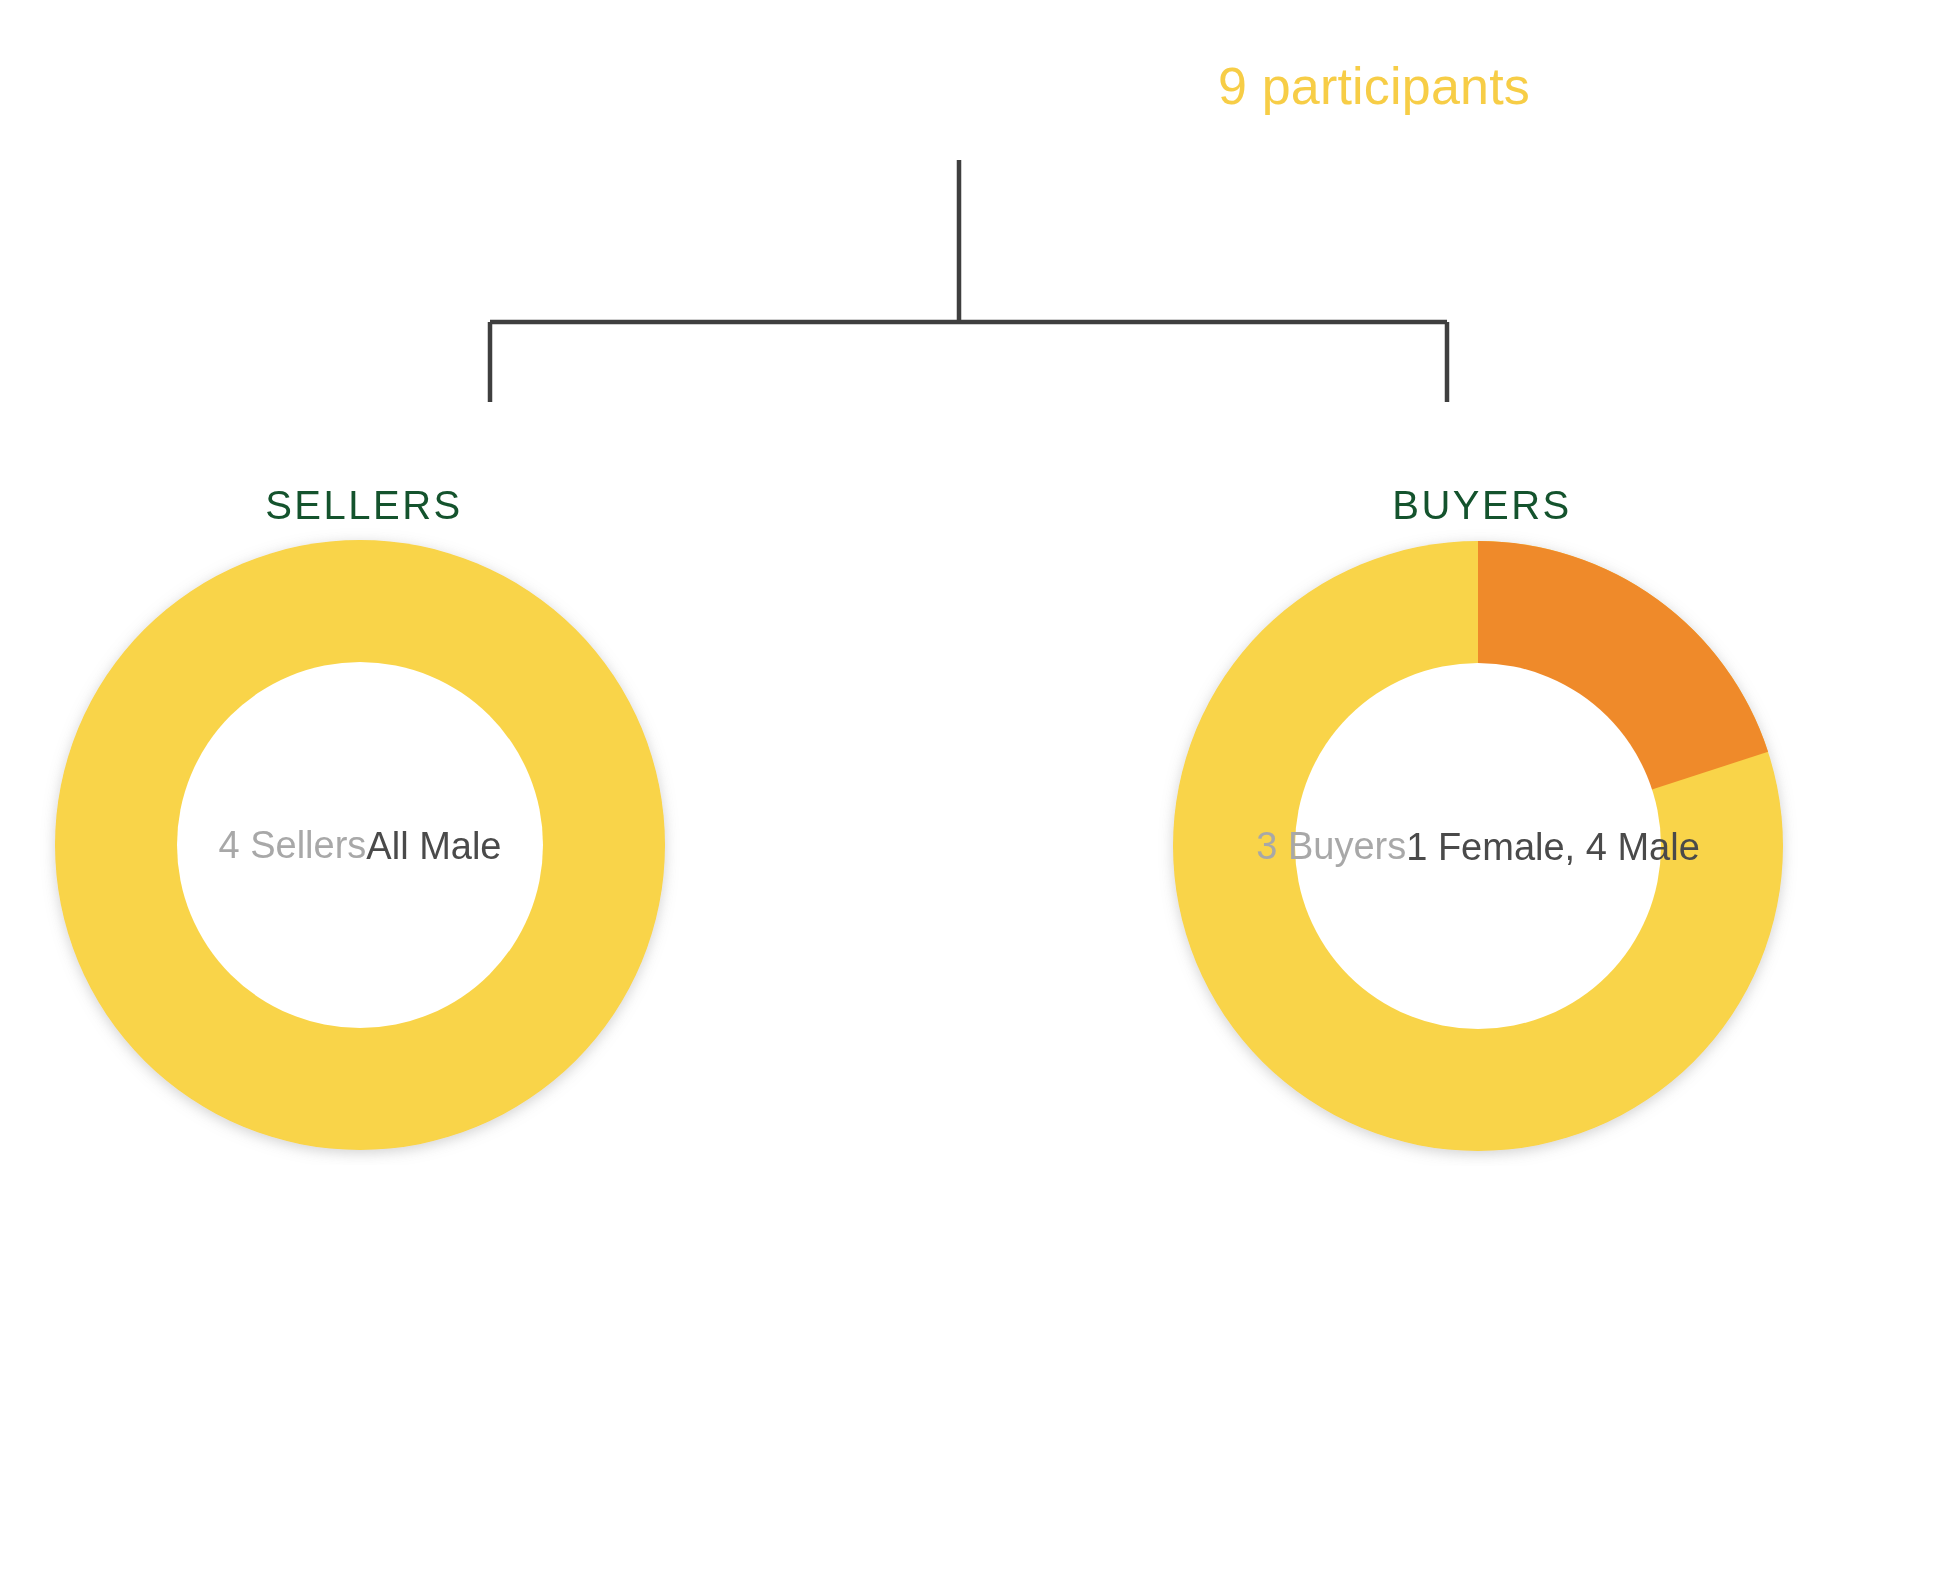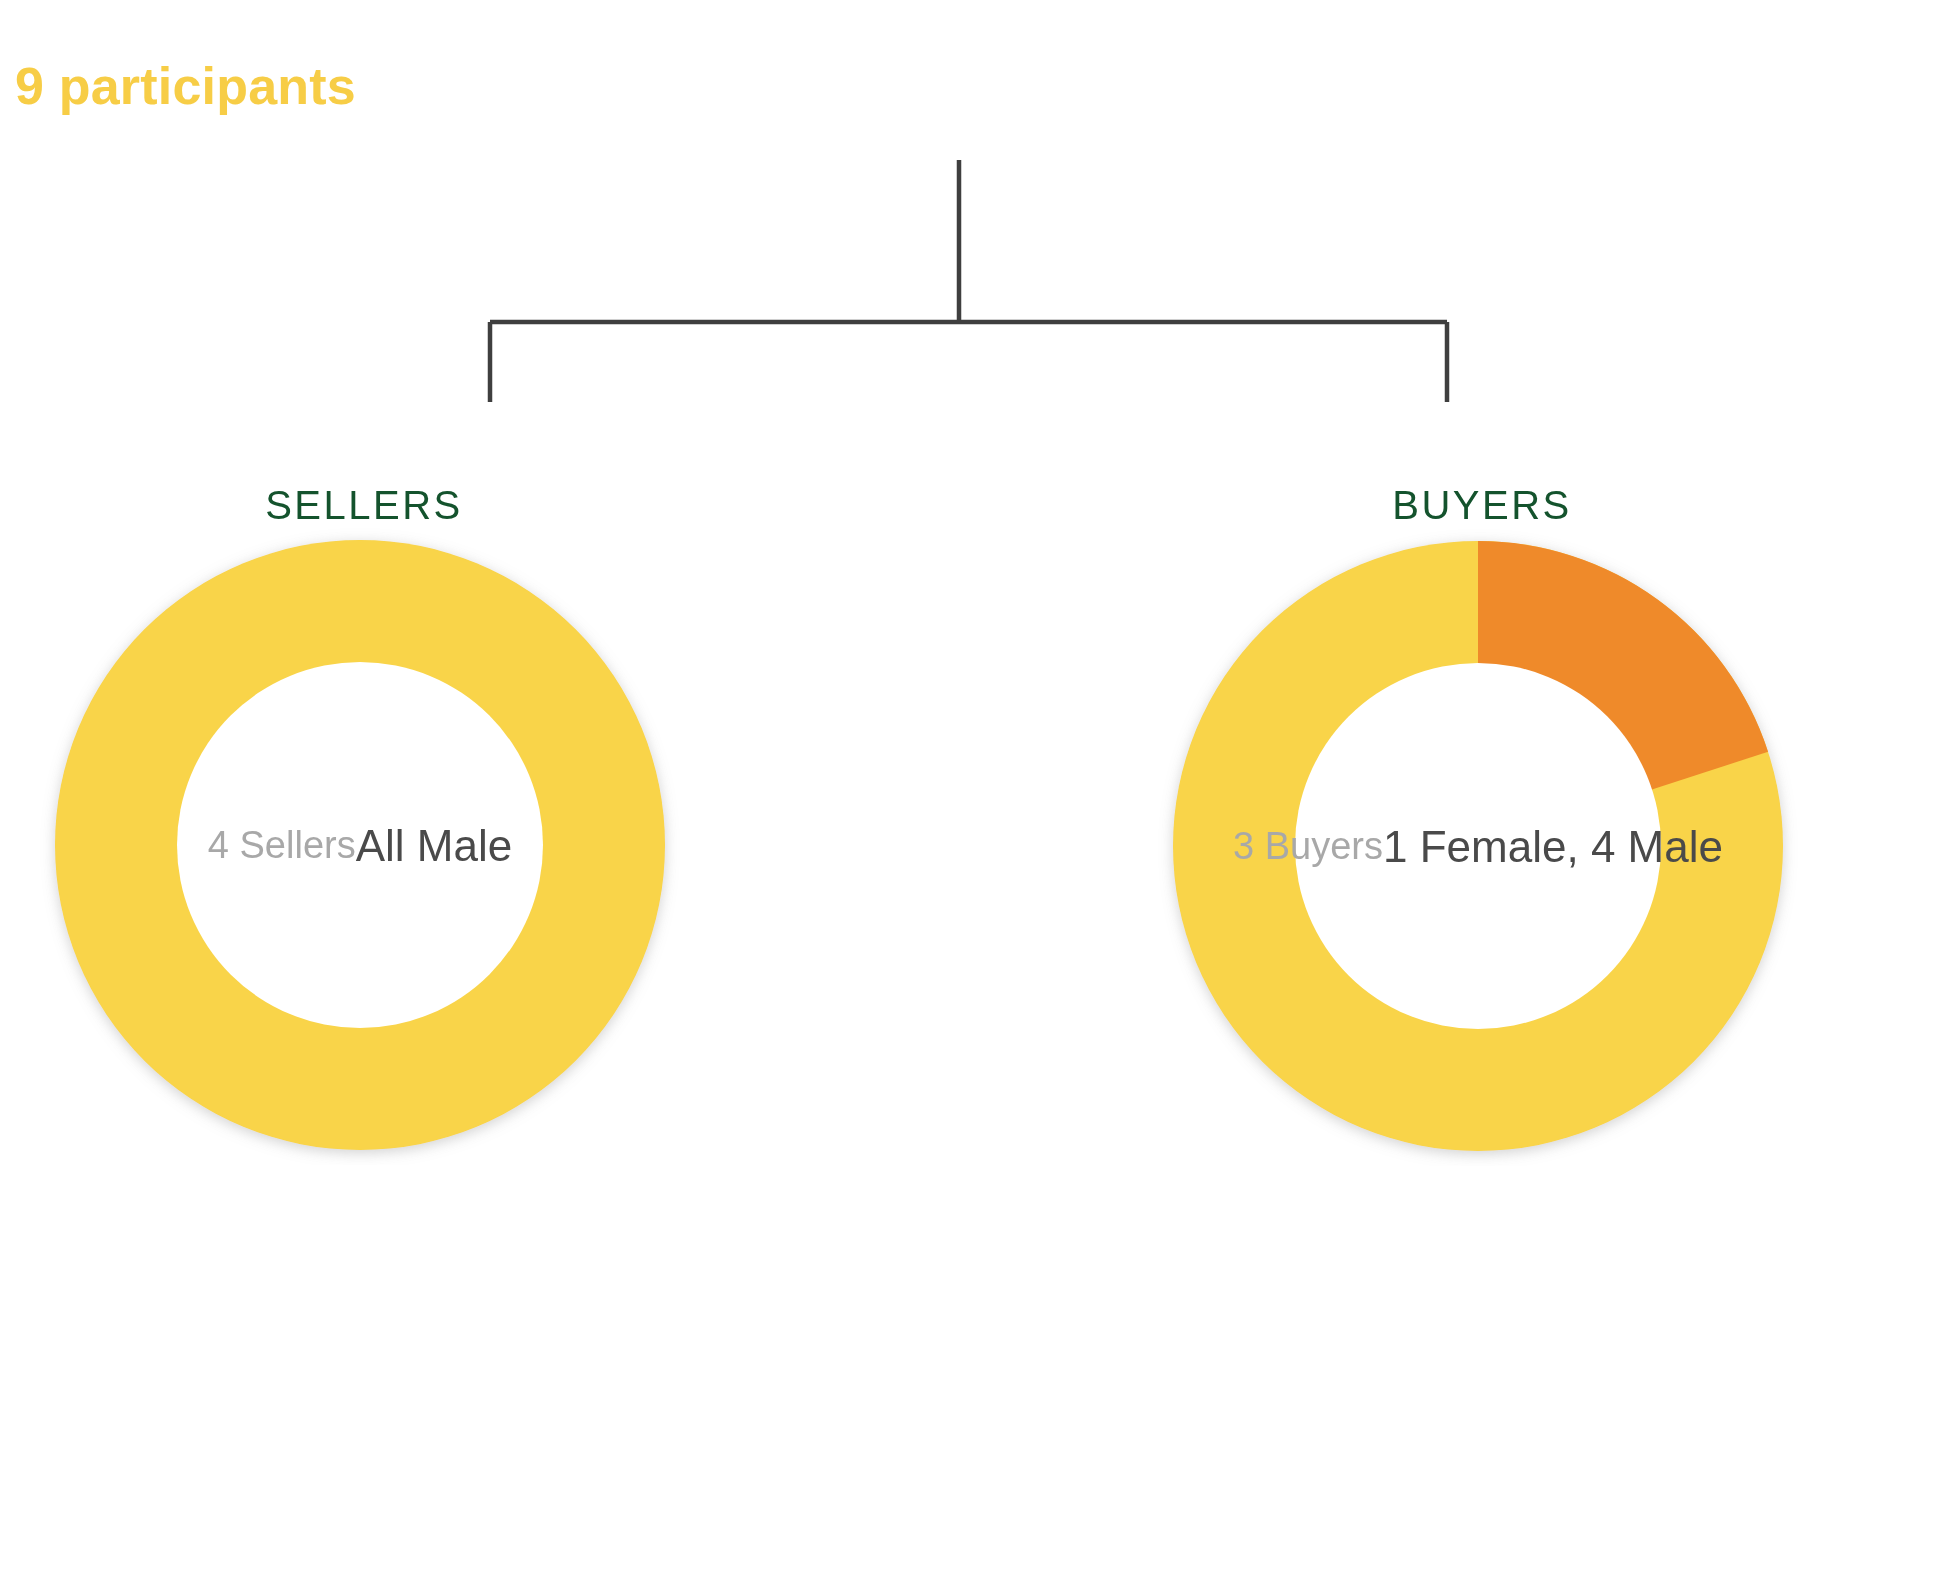--- a/index.html
+++ b/index.html
@@ -19,26 +19,26 @@
   #stage {
     position: absolute;
     left: 0; top: 0;
     width: 1941px;
     height: 1580px;
   }
 
   
   .title {
     position: absolute;
-    left: 15px;
+    left: 0;
     top: 56px;
     width: 1530px;
-    text-align: left;
+    text-align: right;
     font-size: 52px;
-    font-weight: bold;
+    font-weight: normal;
     letter-spacing: 0.2px;
     color: #f7cd46;
     white-space: nowrap;
   }
 
   
   #connector {
     position: absolute;
     left: 0;
     top: 0;
@@ -92,21 +92,21 @@
     pointer-events: none;
   }
   .center-primary {
     font-size: 38px;
     color: #a8a8a8;
     line-height: 1.18;
     white-space: nowrap;
     font-weight: normal;
   }
   .center-secondary {
-    font-size: 44px;
+    font-size: 38px;
     color: #4a4a4a;
     line-height: 1.18;
     white-space: nowrap;
     font-weight: normal;
     margin-top: 2px;
   }
 </style>
 </head>
 <body>
 

